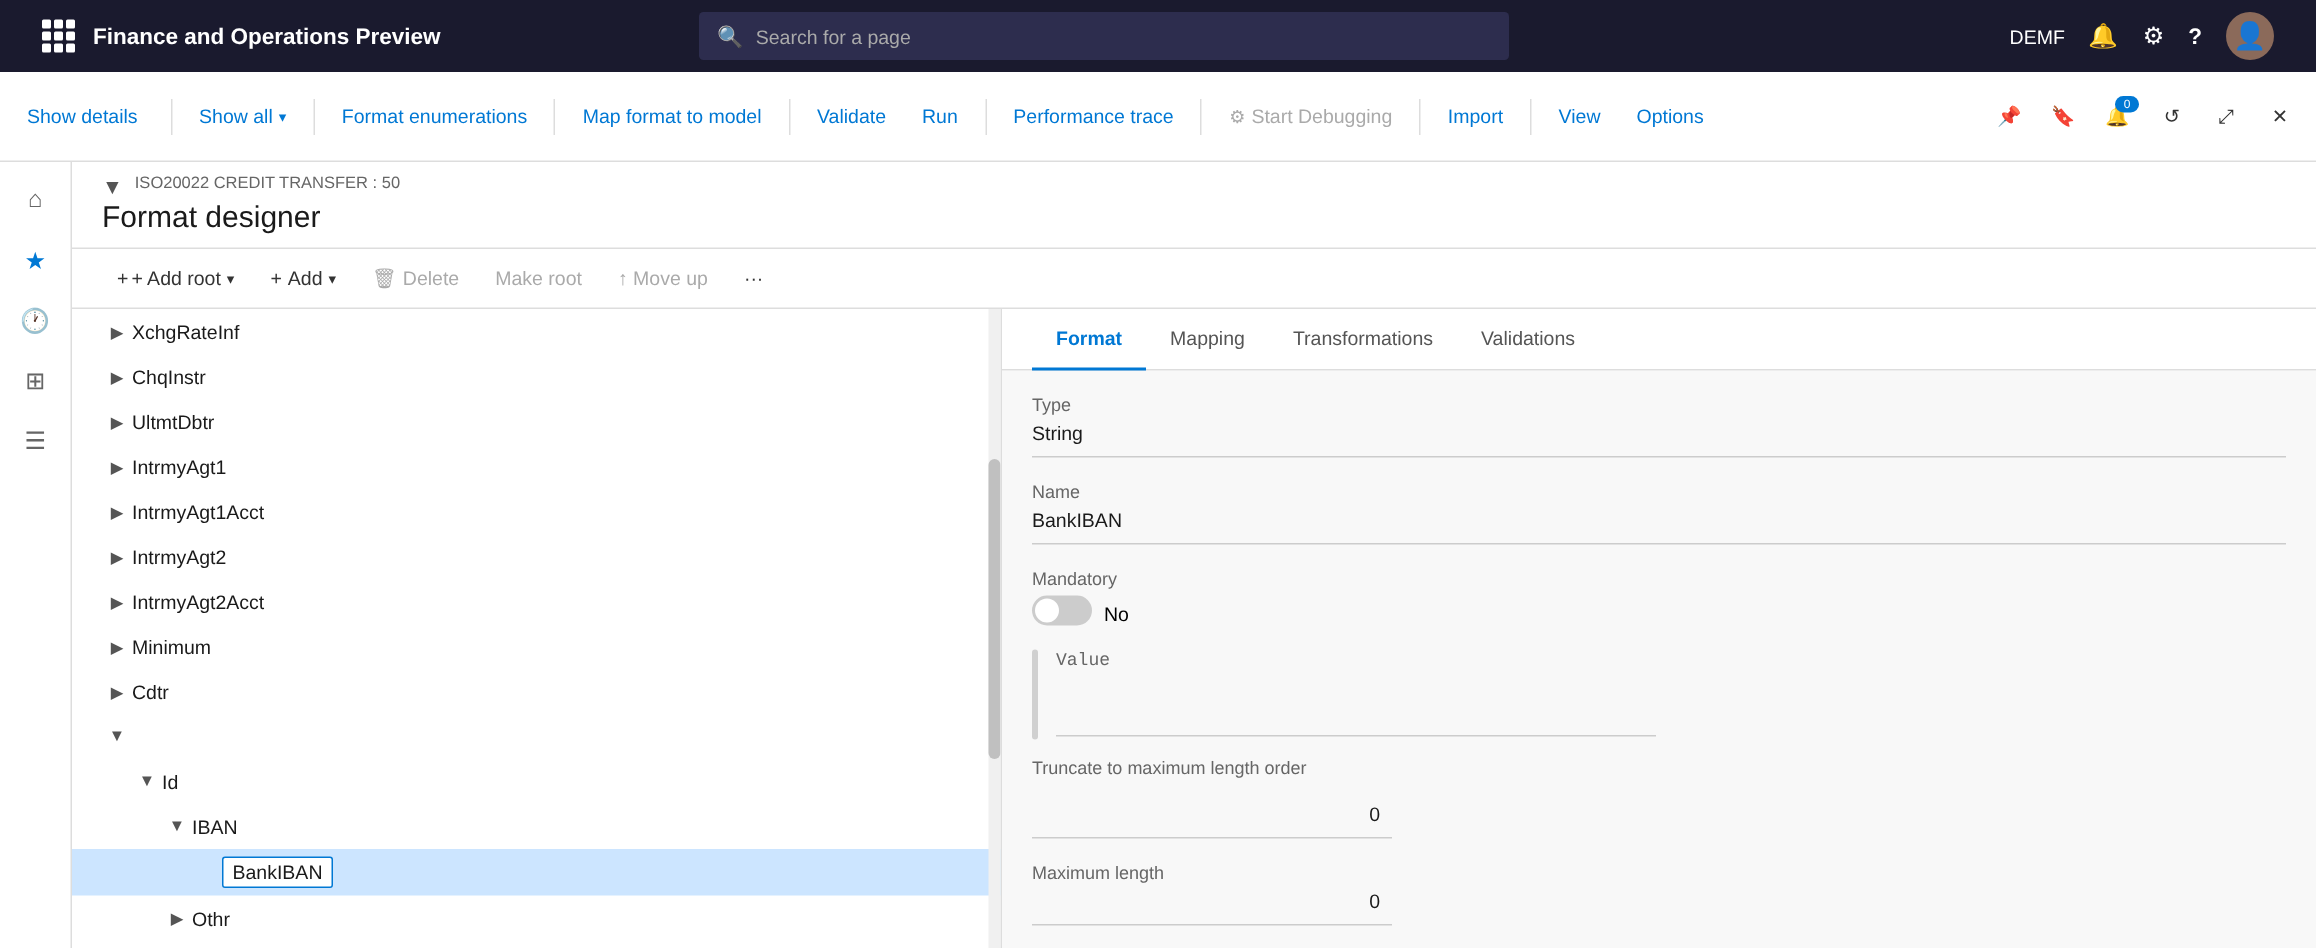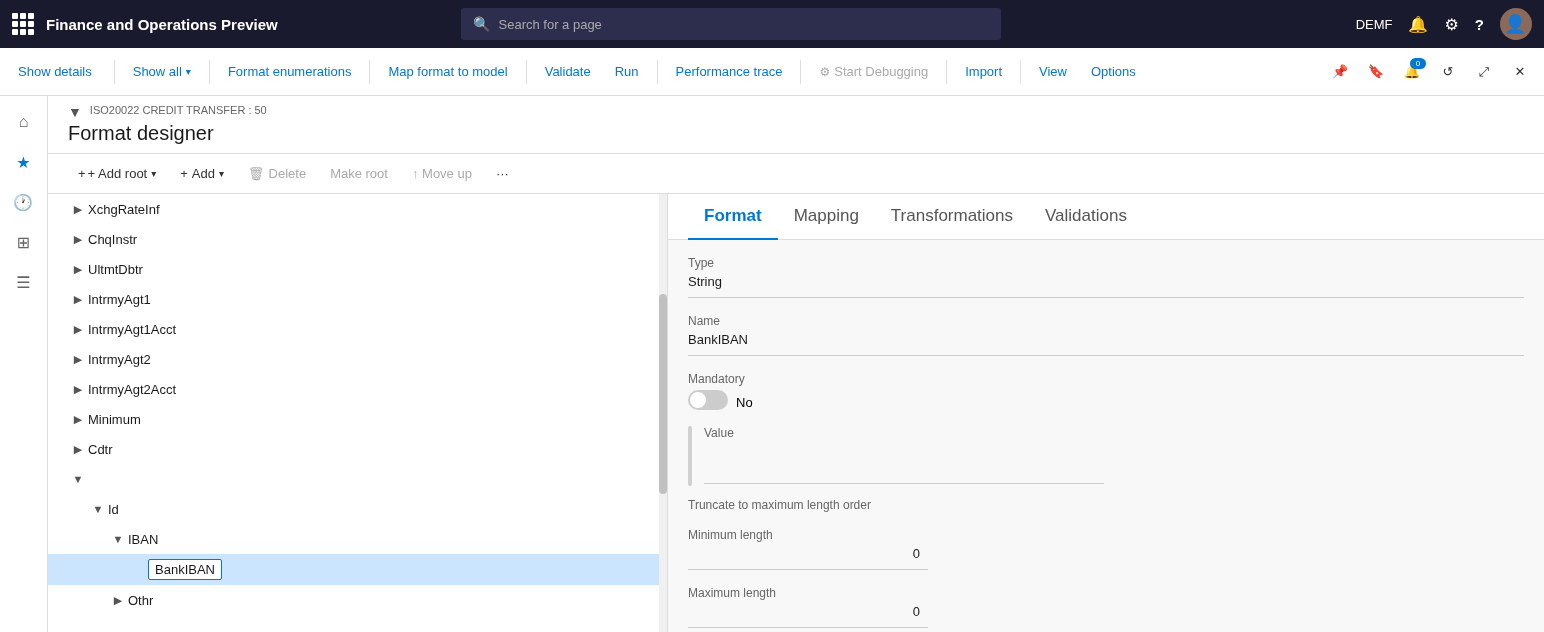--- a/index.html
+++ b/index.html
@@ -5,21 +5,21 @@
     * { box-sizing: border-box; margin: 0; padding: 0; }
     body { font-family: 'Segoe UI', sans-serif; font-size: 13px; background: #f3f2f1; overflow: hidden; width: 1544px; height: 632px; }
 
     
     .top-nav {
       background: #1a1a2e;
       color: white;
       height: 48px;
       display: flex;
       align-items: center;
-      padding: 0 12px;
+      padding: 0 28px;
       gap: 12px;
     }
     .top-nav .app-icon {
       display: grid;
       grid-template-columns: repeat(3,6px);
       grid-template-rows: repeat(3,6px);
       gap: 2px;
       cursor: pointer;
     }
     .top-nav .app-icon span {
@@ -80,21 +80,21 @@
       font-size: 14px;
       color: white;
       cursor: pointer;
       overflow: hidden;
     }
 
     
     .toolbar {
       background: white;
       border-bottom: 1px solid #ddd;
-      height: 48px;
+      height: 60px;
       display: flex;
       align-items: center;
       padding: 0 8px;
       gap: 4px;
     }
     .toolbar .tb-btn {
       padding: 4px 10px;
       font-size: 13px;
       color: #0078d4;
       cursor: pointer;
@@ -258,21 +258,21 @@
 
     
     .tabs-row {
       display: flex;
       border-bottom: 1px solid #ddd;
       background: white;
       padding: 0 20px;
     }
     .tab {
       padding: 12px 16px;
-      font-size: 17px;
+      font-size: 13px;
       color: #555;
       cursor: pointer;
       border-bottom: 2px solid transparent;
       margin-bottom: -1px;
     }
     .tab.active {
       color: #0078d4;
       border-bottom-color: #0078d4;
       font-weight: 600;
     }
@@ -591,34 +591,33 @@
           <div class="prop-row">
             <div class="prop-label">Mandatory</div>
             <div class="toggle-row">
               <div class="toggle">
                 <div class="knob"></div>
               </div>
               <span>No</span>
             </div>
           </div>
 
-          <div style="display:flex; align-items:flex-start; gap:0; margin-bottom:12px;">
+          <div style="display:flex; align-items:flex-start; gap:0; margin-bottom:12px;font-family:Liberation Mono, monospace;">
             <div style="width:4px; background:#d0d0d0; height:60px; margin-right:12px; border-radius:2px;"></div>
             <div>
               <div class="prop-label">Value</div>
               <div class="value-input" style="width:400px; min-height:40px;"></div>
             </div>
           </div>
 
           <div class="prop-row">
             <div class="prop-label">Truncate to maximum length order</div>
           </div>
 
           <div class="prop-row">
-            <div class="prop-label">Minimum length</div>
             <div class="prop-value num-value" style="width:240px;">0</div>
           </div>
 
           <div class="prop-row">
             <div class="prop-label">Maximum length</div>
             <div class="prop-value num-value" style="width:240px;">0</div>
           </div>
 
         </div>
       </div>

